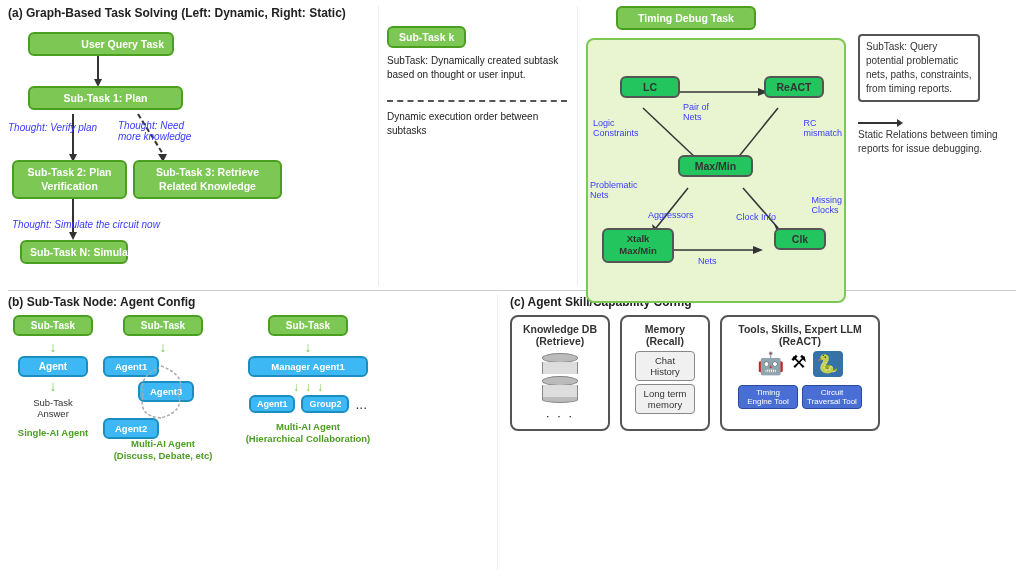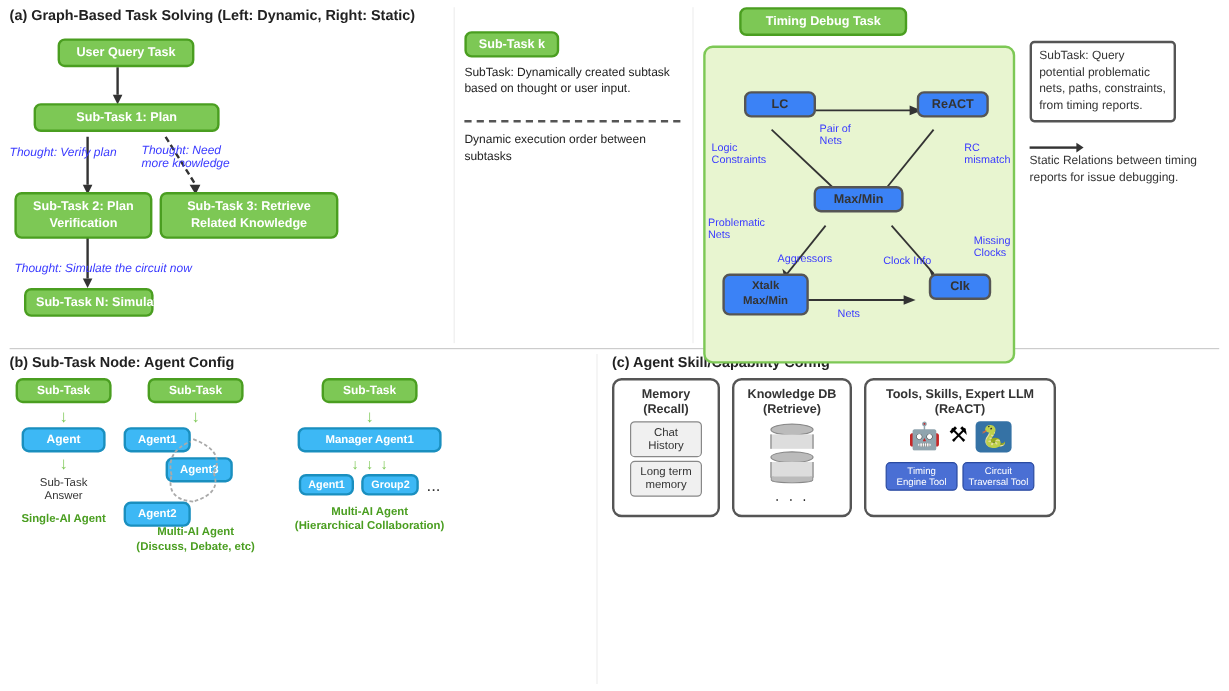--- a/index.html
+++ b/index.html
@@ -133,21 +133,21 @@
       background: #e8f5d0;
       border: 2px solid #7dc855;
       border-radius: 8px;
       position: relative;
       width: 260px;
       height: 265px;
       margin-top: 8px;
     }
 
     .timing-box {
-      background: #3b82f6;
+      background: #22c55e;
       border: 2px solid #555;
       border-radius: 6px;
       padding: 3px 8px;
       text-align: center;
       font-size: 10.5px;
       font-weight: bold;
       color: #333;
       position: absolute;
       white-space: nowrap;
     }
@@ -405,21 +405,21 @@
           <line x1="65" y1="90" x2="65" y2="130" stroke="#333" stroke-width="2"></line>
           <polygon points="61,130 69,130 65,138" fill="#333"></polygon>
 
           <line x1="130" y1="90" x2="155" y2="130" stroke="#333" stroke-width="2" stroke-dasharray="5,3"></line>
           <polygon points="150,130 159,130 155,138" fill="#333"></polygon>
 
           <line x1="65" y1="168" x2="65" y2="208" stroke="#333" stroke-width="2"></line>
           <polygon points="61,208 69,208 65,216" fill="#333"></polygon>
         </svg>
 
-        <div class="green-box" style="left:40px; top:8px; width:114px;">User Query Task</div>
+        <div class="green-box" style="left:20px; top:8px; width:146px;text-align:right;">User Query Task</div>
 
         <div class="green-box" style="left:20px; top:62px; width:155px;">
           <span>Sub-Task 1: Plan</span>
         </div>
 
         <div class="thought-text" style="left:0px; top:98px;">Thought: Verify plan</div>
 
         <div class="thought-text" style="left:110px; top:96px; max-width:110px;">
           <span style="white-space:pre-line;">Thought: Need
 more knowledge</span>
@@ -582,41 +582,41 @@
         </div>
 
       </div>
     </div>
 
     <div class="bottom-right">
       <div class="section-label">(c) Agent Skill/Capability Config</div>
 
       <div class="capability-row">
 
-        <div class="capability-box" style="min-width:90px;">
-          <div class="capability-title">Memory<br>(Recall)</div>
-          <div class="memory-stack">
-            <div class="mem-box">Chat<br>History</div>
-            <div class="mem-box">Long term<br>memory</div>
-          </div>
-        </div>
-
         <div class="capability-box" style="min-width:100px;">
           <div class="capability-title">Knowledge DB<br>(Retrieve)</div>
 
           <div class="db-icon">
             <div class="db-cylinder"></div>
             <div class="db-body"></div>
             <div class="db-cylinder" style="margin-top:2px;"></div>
             <div class="db-body"></div>
             <div class="db-bottom"></div>
           </div>
           <div class="dots-icon" style="margin-top:4px;">· · ·</div>
         </div>
 
+        <div class="capability-box" style="min-width:90px;">
+          <div class="capability-title">Memory<br>(Recall)</div>
+          <div class="memory-stack">
+            <div class="mem-box">Chat<br>History</div>
+            <div class="mem-box">Long term<br>memory</div>
+          </div>
+        </div>
+
         <div class="capability-box" style="min-width:160px;">
           <div class="capability-title">Tools, Skills, Expert LLM<br>(ReACT)</div>
           <div class="tools-area">
             <div style="display:flex; gap:6px; margin-bottom:4px;">
 
               <div style="font-size:22px;">🤖</div>
 
               <div style="font-size:18px;">⚒</div>
 
               <div style="font-size:18px; background:#3572A5; color:#fff; border-radius:4px; padding:1px 4px; display:flex; align-items:center; justify-content:center;">🐍</div>

